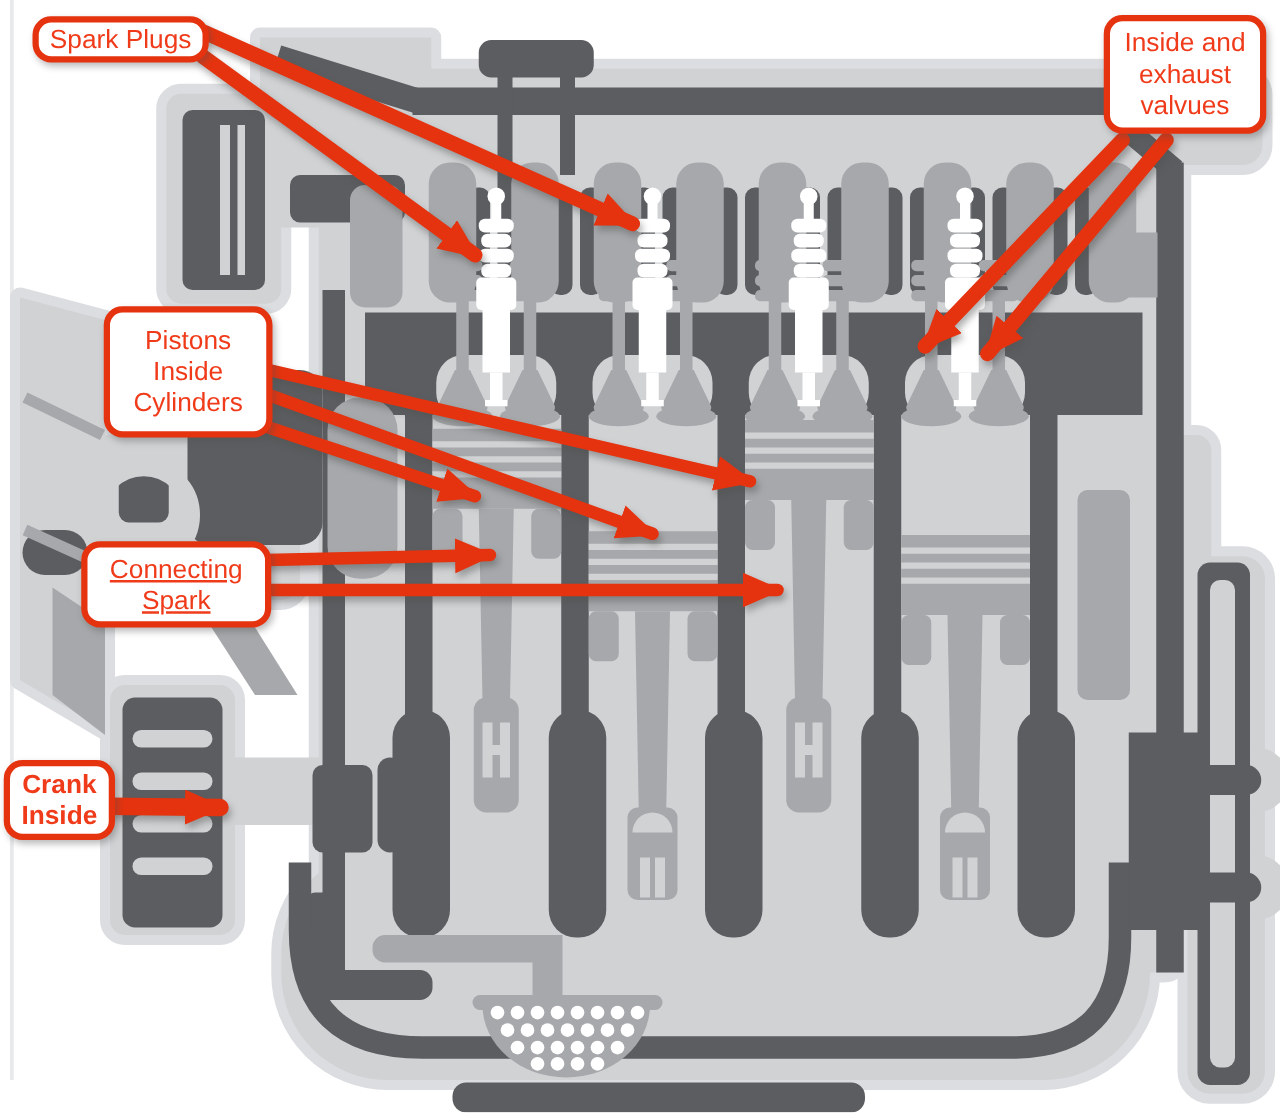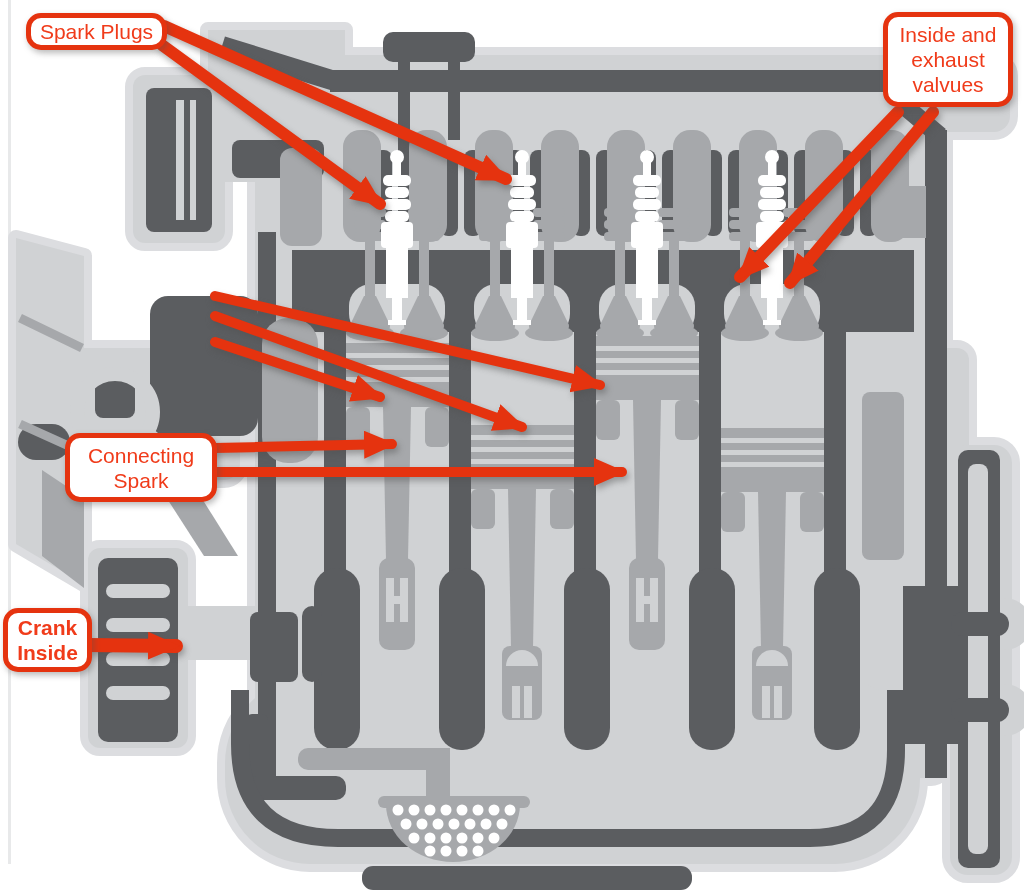--- a/index.html
+++ b/index.html
@@ -400,22 +400,27 @@
   <div class="label" style="left:26px;top:13px;width:141px;height:37px;">
     <span>Spark Plugs</span>
   </div>
 
   <div class="label" style="left:883px;top:12px;width:130px;height:95px;">
     <span>Inside and</span>
     <span>exhaust</span>
     <span>valvues</span>
   </div>
 
-
-  <div class="label" style="left:65px;top:433px;width:152px;height:69px;">
+  <div class="label" style="left:83px;top:245px;width:135px;height:105px;">
+    <span>Pistons</span>
+    <span>Inside</span>
+    <span>Cylinders</span>
+  </div>
+
+  <div class="label" style="left:65px;top:433px;width:152px;height:69px;text-decoration:underline;">
     <span>Connecting</span>
     <span>Spark</span>
   </div>
 
   <div class="label" style="left:3px;top:608px;width:89px;height:64px;font-weight:bold;">
     <span>Crank</span>
     <span>Inside</span>
   </div>
 
 </div>

